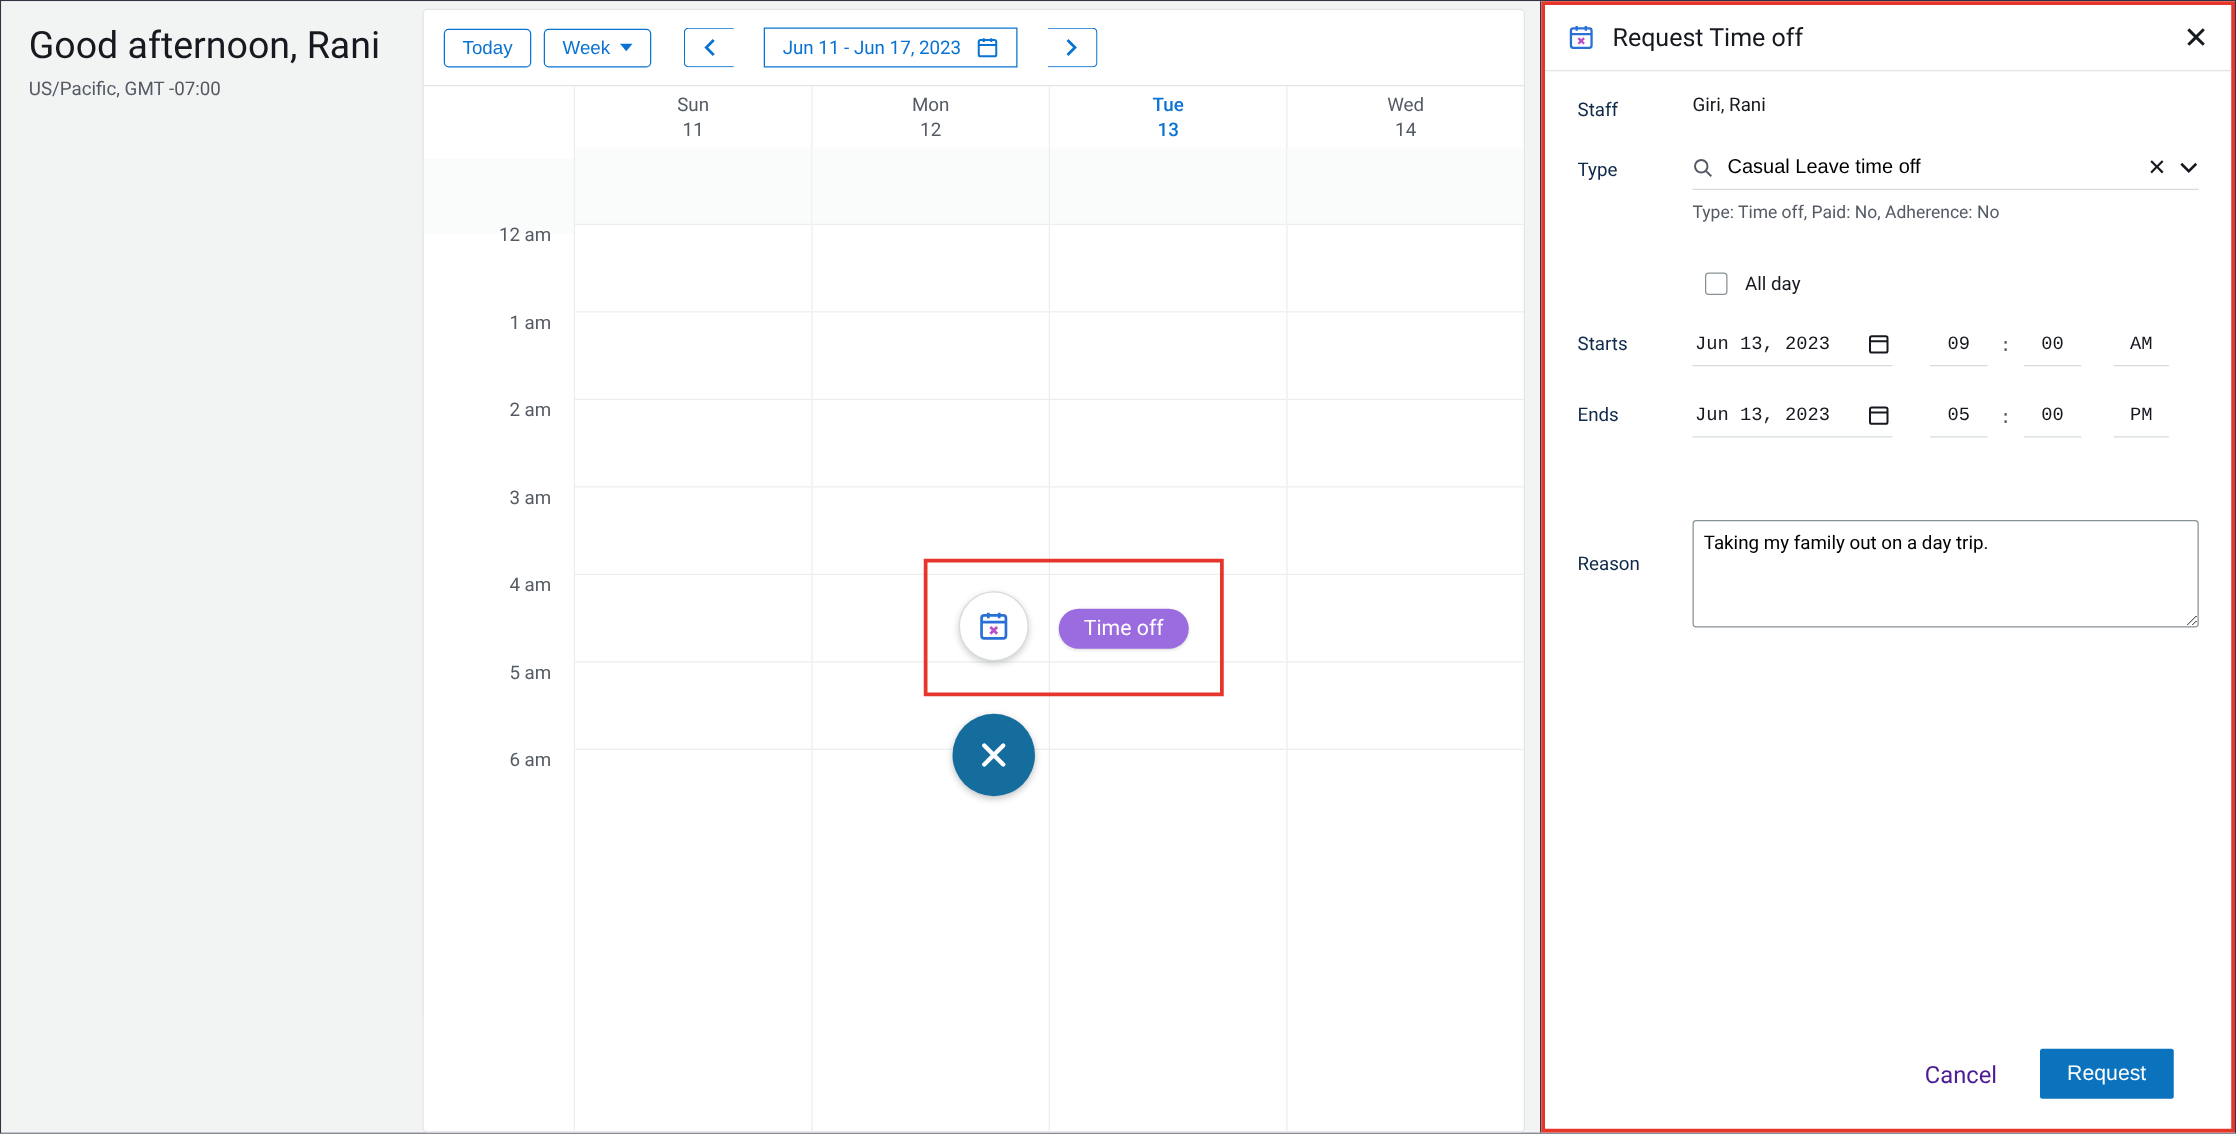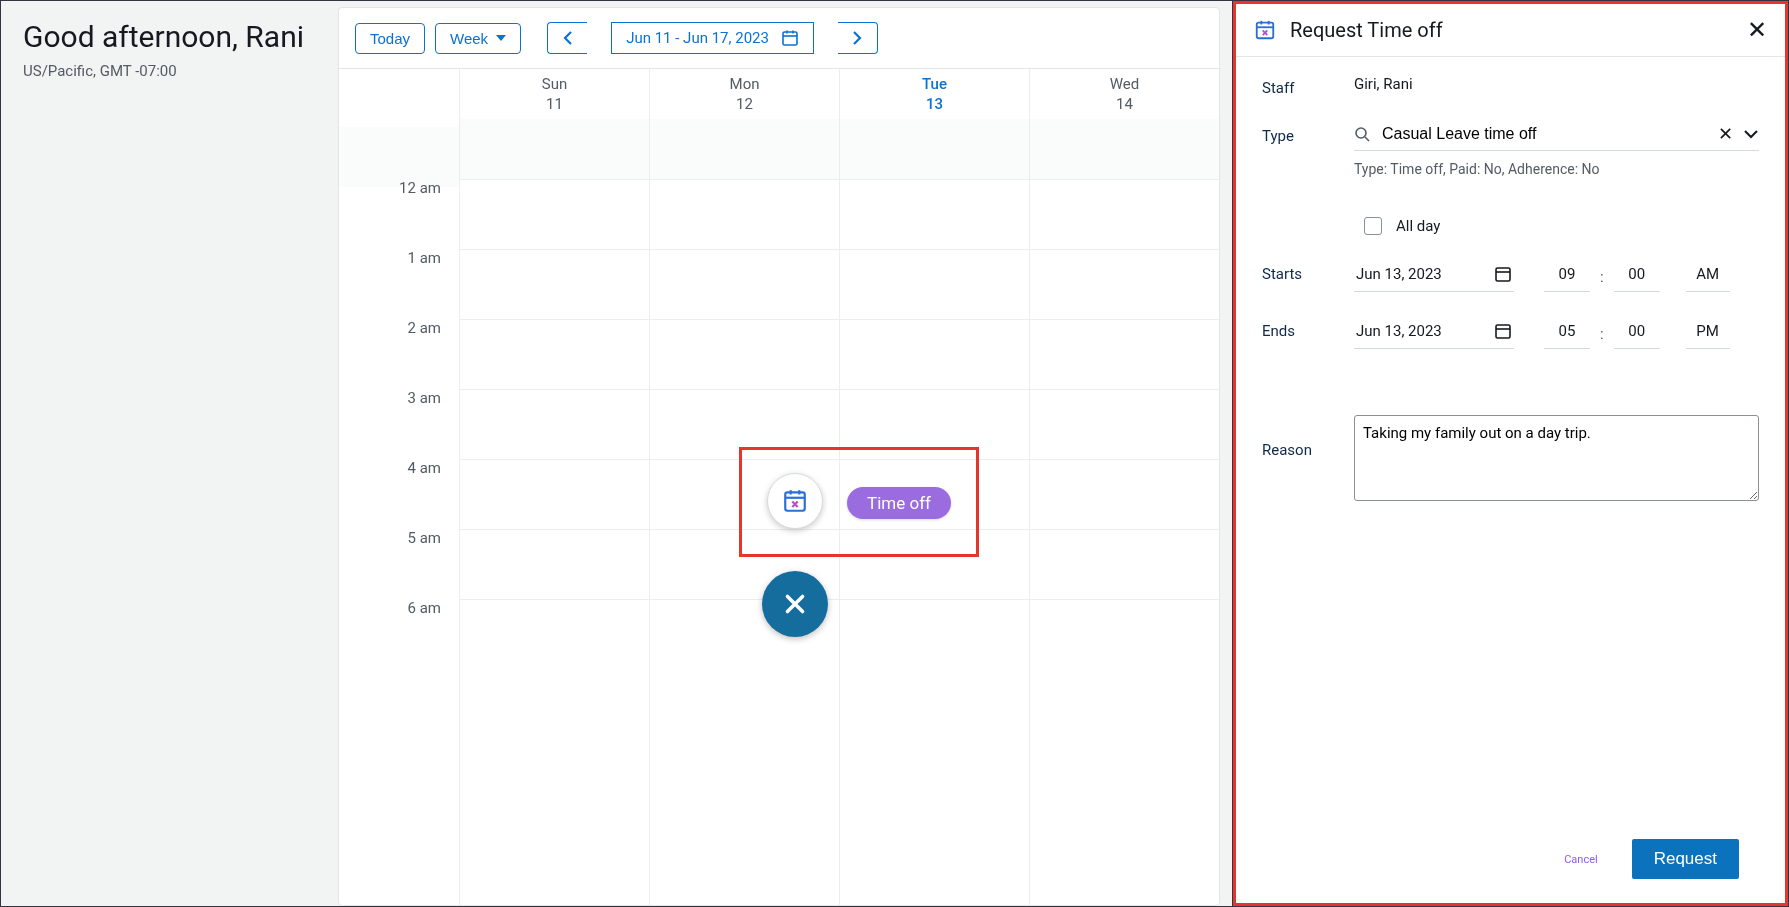--- a/index.html
+++ b/index.html
@@ -266,20 +266,21 @@
   .checkbox {
     width: 18px; height: 18px;
     border: 1.5px solid #879196;
     border-radius: 3px;
     background: #fff;
   }
   .dt-row {
     display: flex;
     align-items: center;
     gap: 8px;
+    font-family: Liberation Mono, monospace;
   }
   .under-input {
     border: none;
     border-bottom: 1px solid #d5dbdb;
     padding: 4px 2px 8px 2px;
     font-size: 15px;
     background: transparent;
   }
   .date-field { width: 160px; display:flex; align-items:center; justify-content:space-between; }
   .num-field { width: 46px; text-align:center; }
@@ -296,22 +297,22 @@
     resize: both;
   }
   .panel-foot {
     display: flex;
     justify-content: flex-end;
     align-items: center;
     gap: 34px;
     padding: 14px 46px 24px;
   }
   .cancel-link {
-    color: #8b5cf6;
-    font-size: 11px;
+    color: #4c1d95;
+    font-size: 19px;
     cursor: pointer;
   }
   .primary-btn {
     background: #0972d3;
     background: #0b6bb8;
     color: #fff;
     border: none;
     padding: 10px 22px;
     font-size: 17px;
     cursor: pointer;

